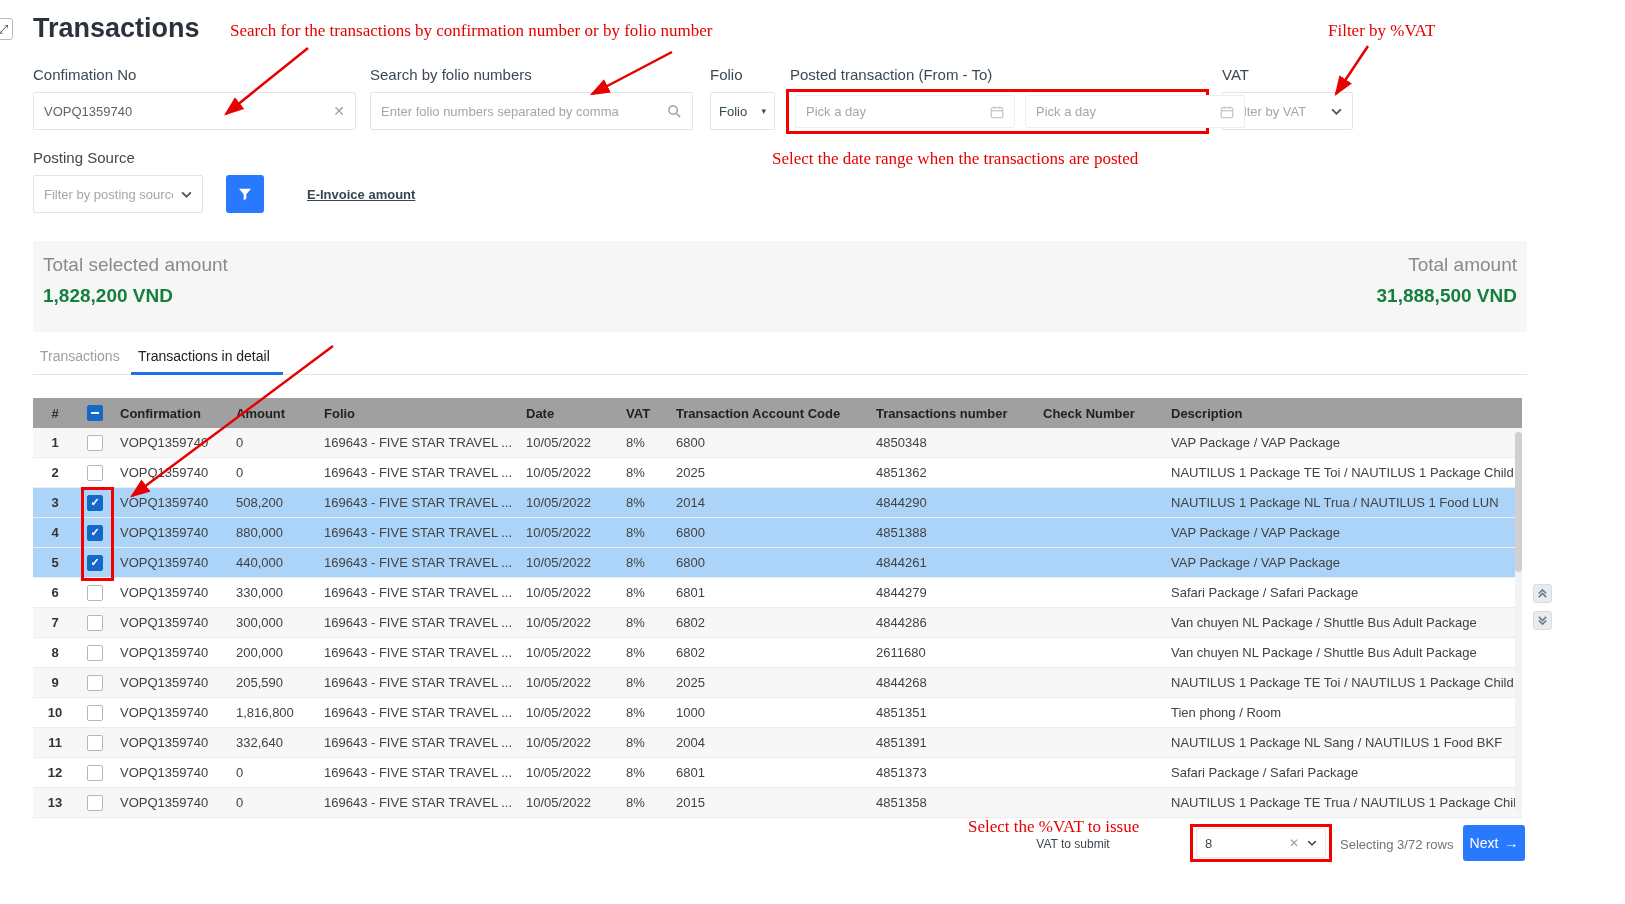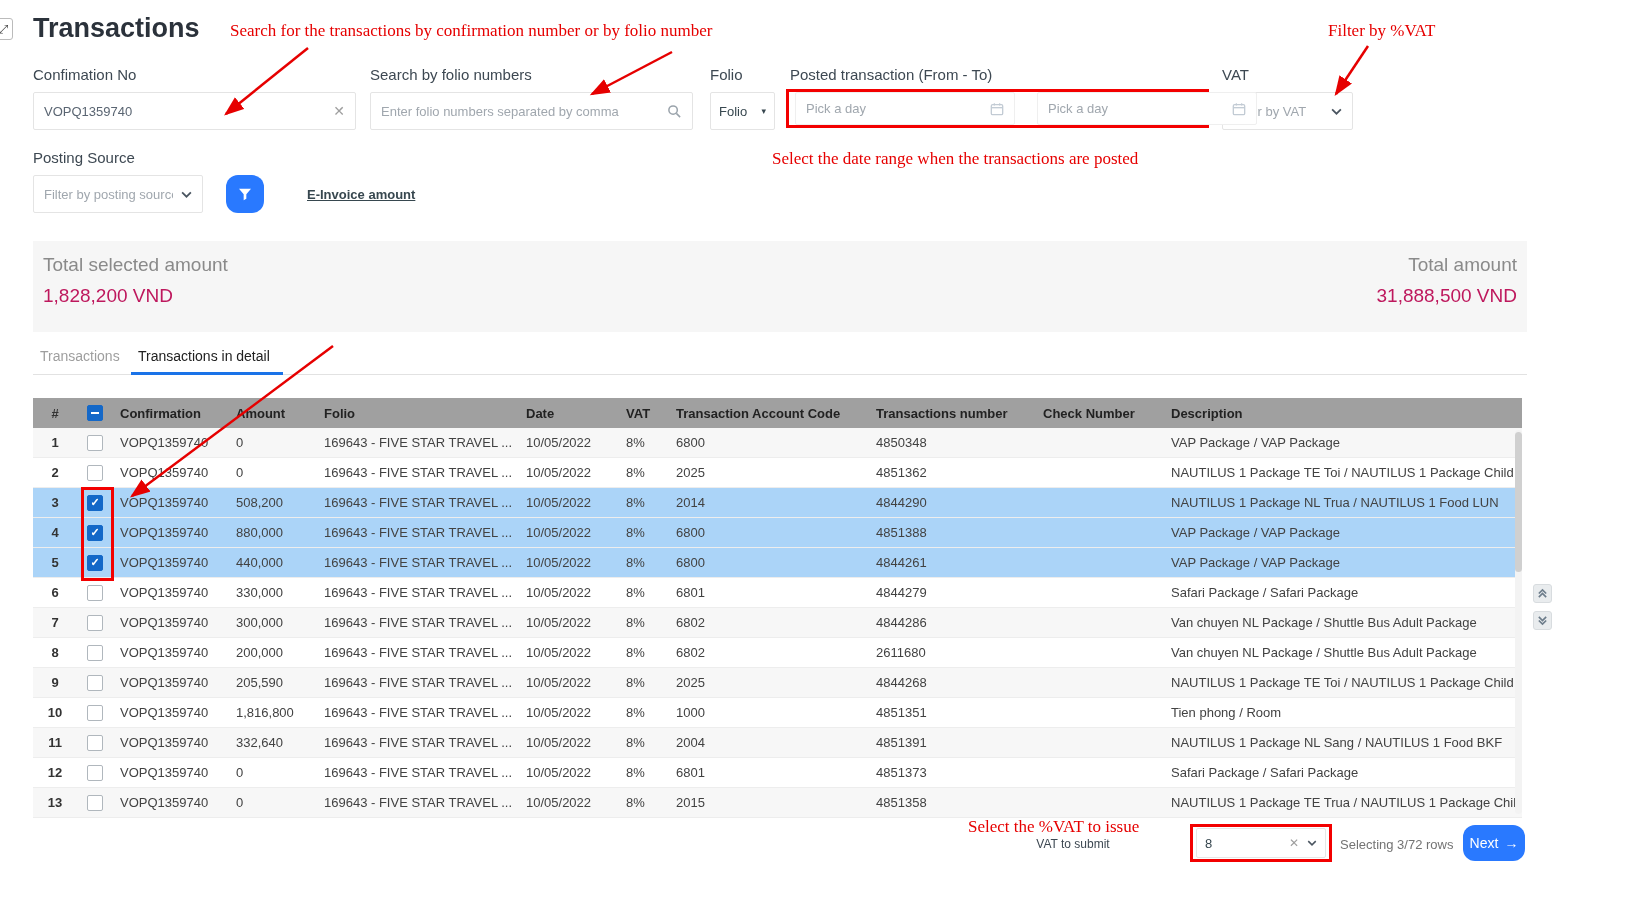--- a/index.html
+++ b/index.html
@@ -11,37 +11,37 @@
   .box{border:1px solid #e4e4e4;border-radius:2px;background:#fff;display:flex;align-items:center;padding:0 10px;gap:8px}
   .box input{border:none;outline:none;flex:1;font:inherit;font-size:13px;color:#5a6572;background:transparent;min-width:0}
   .box input::placeholder{color:#a0a7ae}
   .ph{color:#a0a7ae;font-size:13px;flex:1;white-space:nowrap;overflow:hidden}
   .dk{color:#37474f;font-size:13px}
   .xicon{color:#9e9e9e;font-size:14px;cursor:pointer;flex:none}
   .hl{border:3px solid #f30000;pointer-events:none;z-index:20}
   .link{font-size:13px;color:#37474f;text-decoration:underline;font-weight:bold;cursor:pointer}
   .band{background:#f6f6f6}
   .band .slabel{font-size:19px;color:#8a8a8a}
-  .band .svalue{font-size:19px;color:#be185d;font-weight:normal}
+  .band .svalue{font-size:19px;color:#15803d;font-weight:bold}
   .tab{font-size:14px;cursor:pointer}
   .thead,.trow{display:grid;grid-template-columns:44px 36px 116px 88px 202px 100px 50px 200px 167px 128px 1fr;align-items:center;height:30px}
   .thead{background:#a0a0a0;color:#222;font-weight:bold;font-size:13px}
   .trow{font-size:13px;color:#424242;border-bottom:1px solid #ededed}
   .trow.odd{background:#f7f7f7}
   .trow.even{background:#fff}
   .trow.sel{background:#abd4f8}
   .c{padding-left:7px;white-space:nowrap;overflow:hidden}
   .cnum{padding-left:0;text-align:center;font-weight:bold;color:#333}
   .ccb{padding-left:0;display:flex;justify-content:center}
   .cb{width:16px;height:16px;border:1px solid #b0b7bd;border-radius:2px;background:#fff;display:flex;align-items:center;justify-content:center;cursor:pointer;flex:none}
   .cb.on{background:#1468c8;border-color:#1468c8}
   .cb.on::after{content:"\2713";color:#fff;font-size:11px;font-weight:bold;line-height:1}
   .cb.ind{background:#1468c8;border-color:#1468c8}
   .cb.ind::after{content:"";width:8px;height:2px;background:#fff}
-  .btn-blue{background:#2979ff;color:#fff;border:none;border-radius:12px;cursor:pointer;display:flex;align-items:center;justify-content:center}
+  .btn-blue{background:#2979ff;color:#fff;border:none;border-radius:3px;cursor:pointer;display:flex;align-items:center;justify-content:center}
   .scrollbtn{width:19px;height:19px;background:#e9ecee;border:1px solid #d8dcdf;border-radius:3px;display:flex;align-items:center;justify-content:center;cursor:pointer}
   svg{display:block}
 </style>
 </head>
 <body>
 
 <div class="abs" style="left:-6px;top:18px;width:19px;height:22px;border:1px solid #bbb;background:#fff;border-radius:3px;display:flex;align-items:center;justify-content:center;font-size:12px;color:#444">⤢</div>
 
 <div class="abs" style="left:33px;top:13px;font-size:27px;font-weight:bold;color:#2b323b">Transactions</div>
 
@@ -69,21 +69,21 @@
 </div>
 
 <div class="abs lbl" style="left:710px;top:66px">Folio</div>
 <div class="abs box" style="left:710px;top:92px;width:65px;height:38px;justify-content:space-between;padding:0 8px">
   <span class="dk">Folio</span>
   <span style="font-size:9px;color:#37474f">▾</span>
 </div>
 
 <div class="abs lbl" style="left:790px;top:66px">Posted transaction (From - To)</div>
 
-<div class="abs hl" style="left:786px;top:89px;width:423px;height:39px;display:flex;align-items:center;gap:22px;padding:0 6px;pointer-events:auto">
+<div class="abs hl" style="left:786px;top:89px;width:423px;height:45px;display:flex;align-items:center;gap:10px;padding:0 6px;pointer-events:auto">
   <div class="box" style="flex:1;height:33px;border-color:#efefef">
     <input type="text" placeholder="Pick a day" style="">
     <span>
       <svg width="14" height="14" viewBox="0 0 16 16">
           <rect x="1.5" y="3" width="13" height="11.5" rx="1.5" fill="none" stroke="#c2cbd4" stroke-width="1.5"></rect>
           <line x1="1.5" y1="6.5" x2="14.5" y2="6.5" stroke="#c2cbd4" stroke-width="1.5"></line>
           <line x1="5" y1="1.5" x2="5" y2="4" stroke="#c2cbd4" stroke-width="1.5"></line>
           <line x1="11" y1="1.5" x2="11" y2="4" stroke="#c2cbd4" stroke-width="1.5"></line>
         </svg>
     </span>

